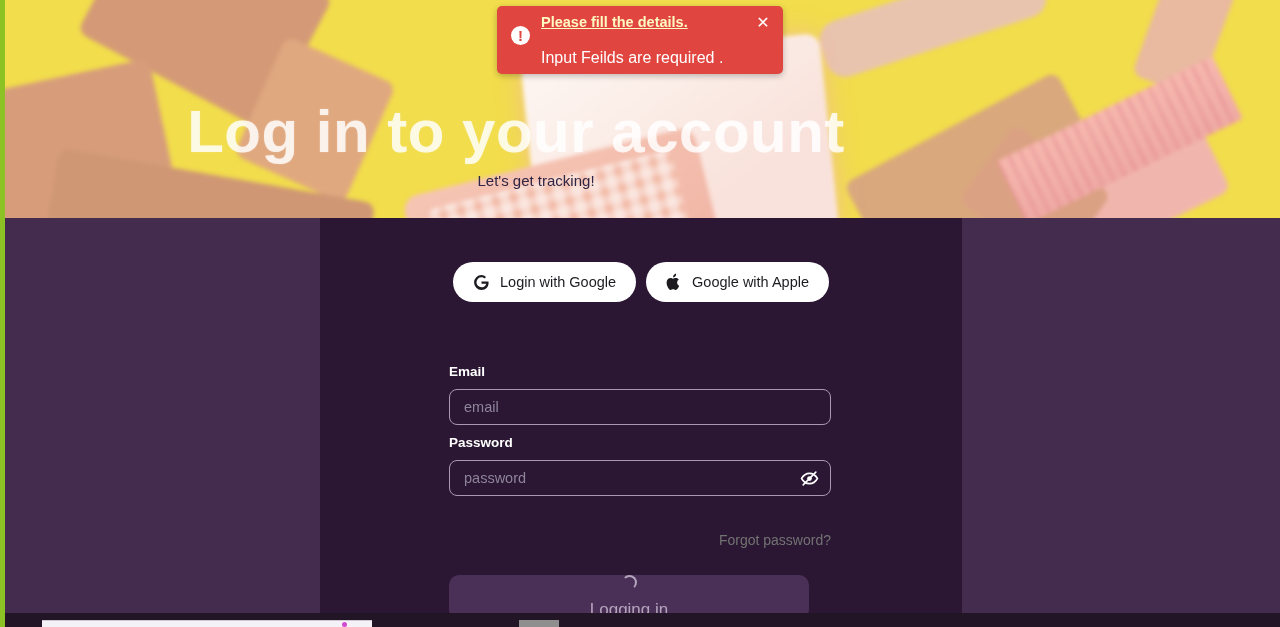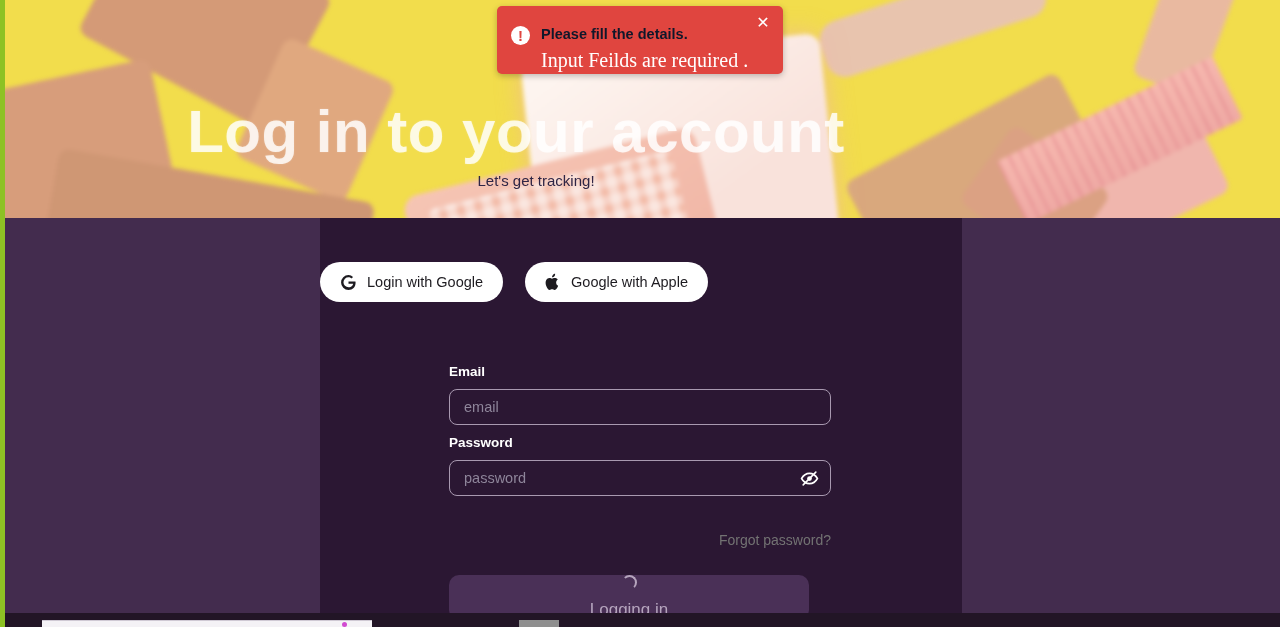--- a/index.html
+++ b/index.html
@@ -135,31 +135,31 @@
     border-radius: 50%;
     background: #fff;
     color: #e0453f;
     font-size: 15px;
     font-weight: bold;
     line-height: 19px;
     text-align: center;
   }
   .toast-title {
     position: absolute;
-    left: 44px; top: 20px;
+    left: 44px; top: 8px;
     font-size: 14.5px;
     font-weight: bold;
-    color: #0f172a;
+    color: #fef9c3;
+    text-decoration: underline;
   }
   .toast-body {
     position: absolute;
     left: 44px; top: 43px;
-    font-size: 20px;
+    font-size: 16px;
     color: #ffffff;
-    font-family: Liberation Serif, serif;
   }
   .toast-close {
     position: absolute;
     right: 9px; top: 6px;
     width: 22px; height: 22px;
     color: #ffffff;
     font-size: 16px;
     line-height: 22px;
     text-align: center;
     cursor: pointer;
@@ -181,21 +181,22 @@
     width: 642px; height: 395px;
     background: #2b1733;
   }
 
   
   .social-row {
     position: absolute;
     left: 320px; top: 262px;
     width: 642px;
     display: flex;
-    gap: 22px;
+    justify-content: center;
+    gap: 10px;
   }
   .social-btn {
     height: 40px;
     background: #ffffff;
     border: none;
     border-radius: 20px;
     display: flex;
     align-items: center;
     gap: 10px;
     padding: 0 20px;

